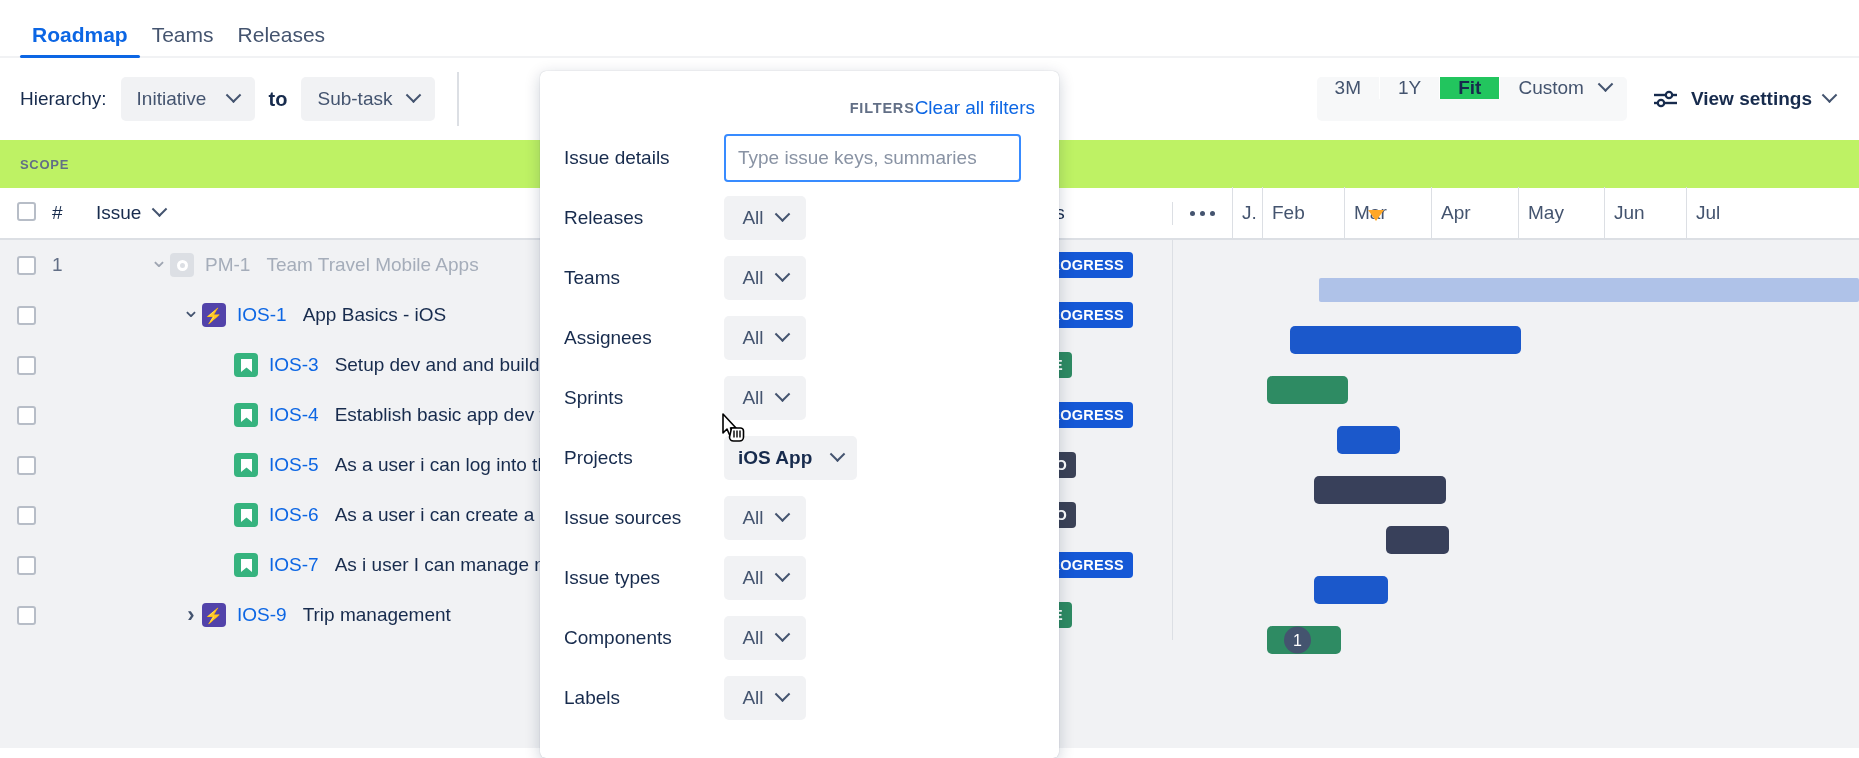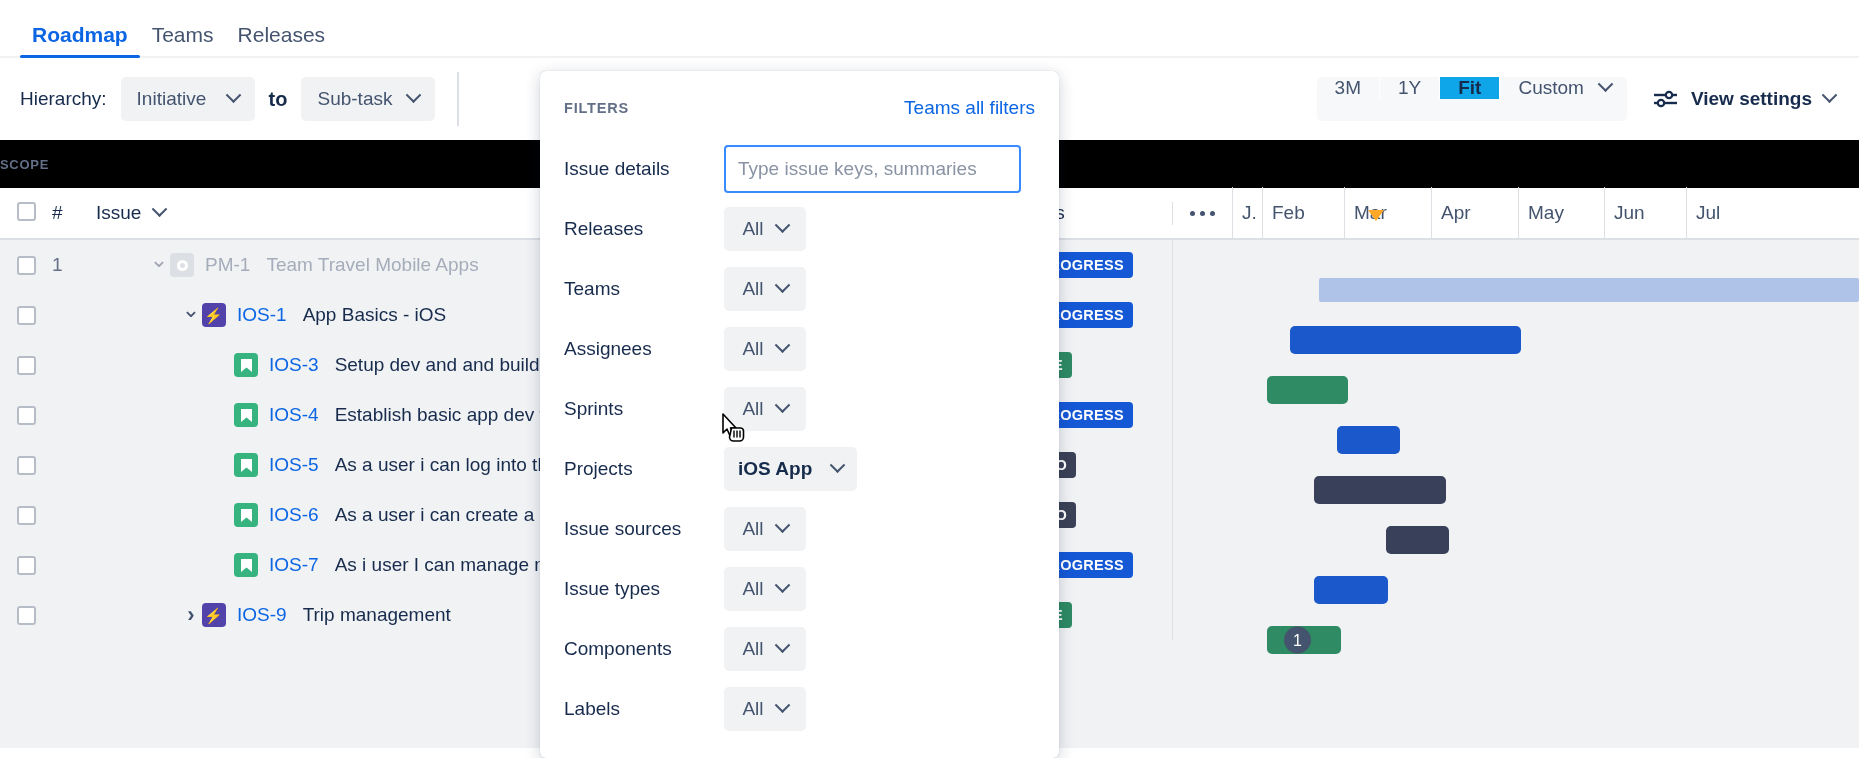--- a/index.html
+++ b/index.html
@@ -103,34 +103,35 @@
   .seg .sgi {
     display: flex; align-items: center; justify-content: center;
     padding: 0 18px;
     font-size: 19px;
     color: #44546F;
     cursor: pointer;
     background: #F7F8F9;
     border-right: 1px solid #fff;
   }
   .seg .sgi:last-child { border-right: none; }
-  .seg .sgi.active { background: #0ea5e9; color: #172B4D; font-weight: bold; }
+  .seg .sgi.active { background: #22c55e; color: #172B4D; font-weight: bold; }
   .seg .sgi.custom { gap: 16px; padding-right: 16px; }
 
   .viewsettings {
     display: flex; align-items: center; gap: 12px;
     font-size: 19px; font-weight: bold; color: #172B4D;
     cursor: pointer;
   }
 
   
   .scope-band {
     height: 48px;
     display: flex; align-items: center;
-    background: #000000;
+    padding-left: 20px;
+    background: #bef264;
   }
   .scope-title {
     font-size: 13px;
     letter-spacing: 0.7px;
     font-weight: bold;
     color: #626F86;
   }
 
   
   .colhead {
@@ -300,22 +301,22 @@
     left: 540px; top: 71px;
     width: 519px; height: 687px;
     background: #fff;
     border-radius: 6px;
     box-shadow: 0 4px 16px rgba(9,30,66,0.20), 0 0 1px rgba(9,30,66,0.28);
     z-index: 50;
     padding: 26px 24px 0 24px;
     overflow: hidden;
   }
   .fp-head {
-    display: flex; align-items: center; justify-content: space-between;
-    margin-bottom: 20px;
+    display: flex; align-items: center; justify-content: flex-end;
+    margin-bottom: 9px;
   }
   .fp-title {
     font-size: 14.5px; font-weight: bold; letter-spacing: 0.8px; color: #626F86;
   }
   .fp-clear {
     font-size: 19px; color: #0C66E4; cursor: pointer;
   }
   .fp-row {
     display: flex; align-items: center;
     height: 60px;
@@ -741,21 +742,21 @@
             <span class="rollup">1</span>
           </div>
           <div class="todayline" style="left: 144px;"></div>
         </div>
       </div>
     </div>
 
   <div class="filters-popup">
     <div class="fp-head">
       <span class="fp-title">FILTERS</span>
-      <span class="fp-clear">Teams all filters</span>
+      <span class="fp-clear">Clear all filters</span>
     </div>
 
     <div class="fp-row">
       <span class="fp-label">Issue details</span>
       <input class="fp-input" type="text" placeholder="Type issue keys, summaries" value="" style="">
     </div>
 
     <div id="filter-rows-host">
         <div class="fp-row">
           <span class="fp-label">Releases</span>

